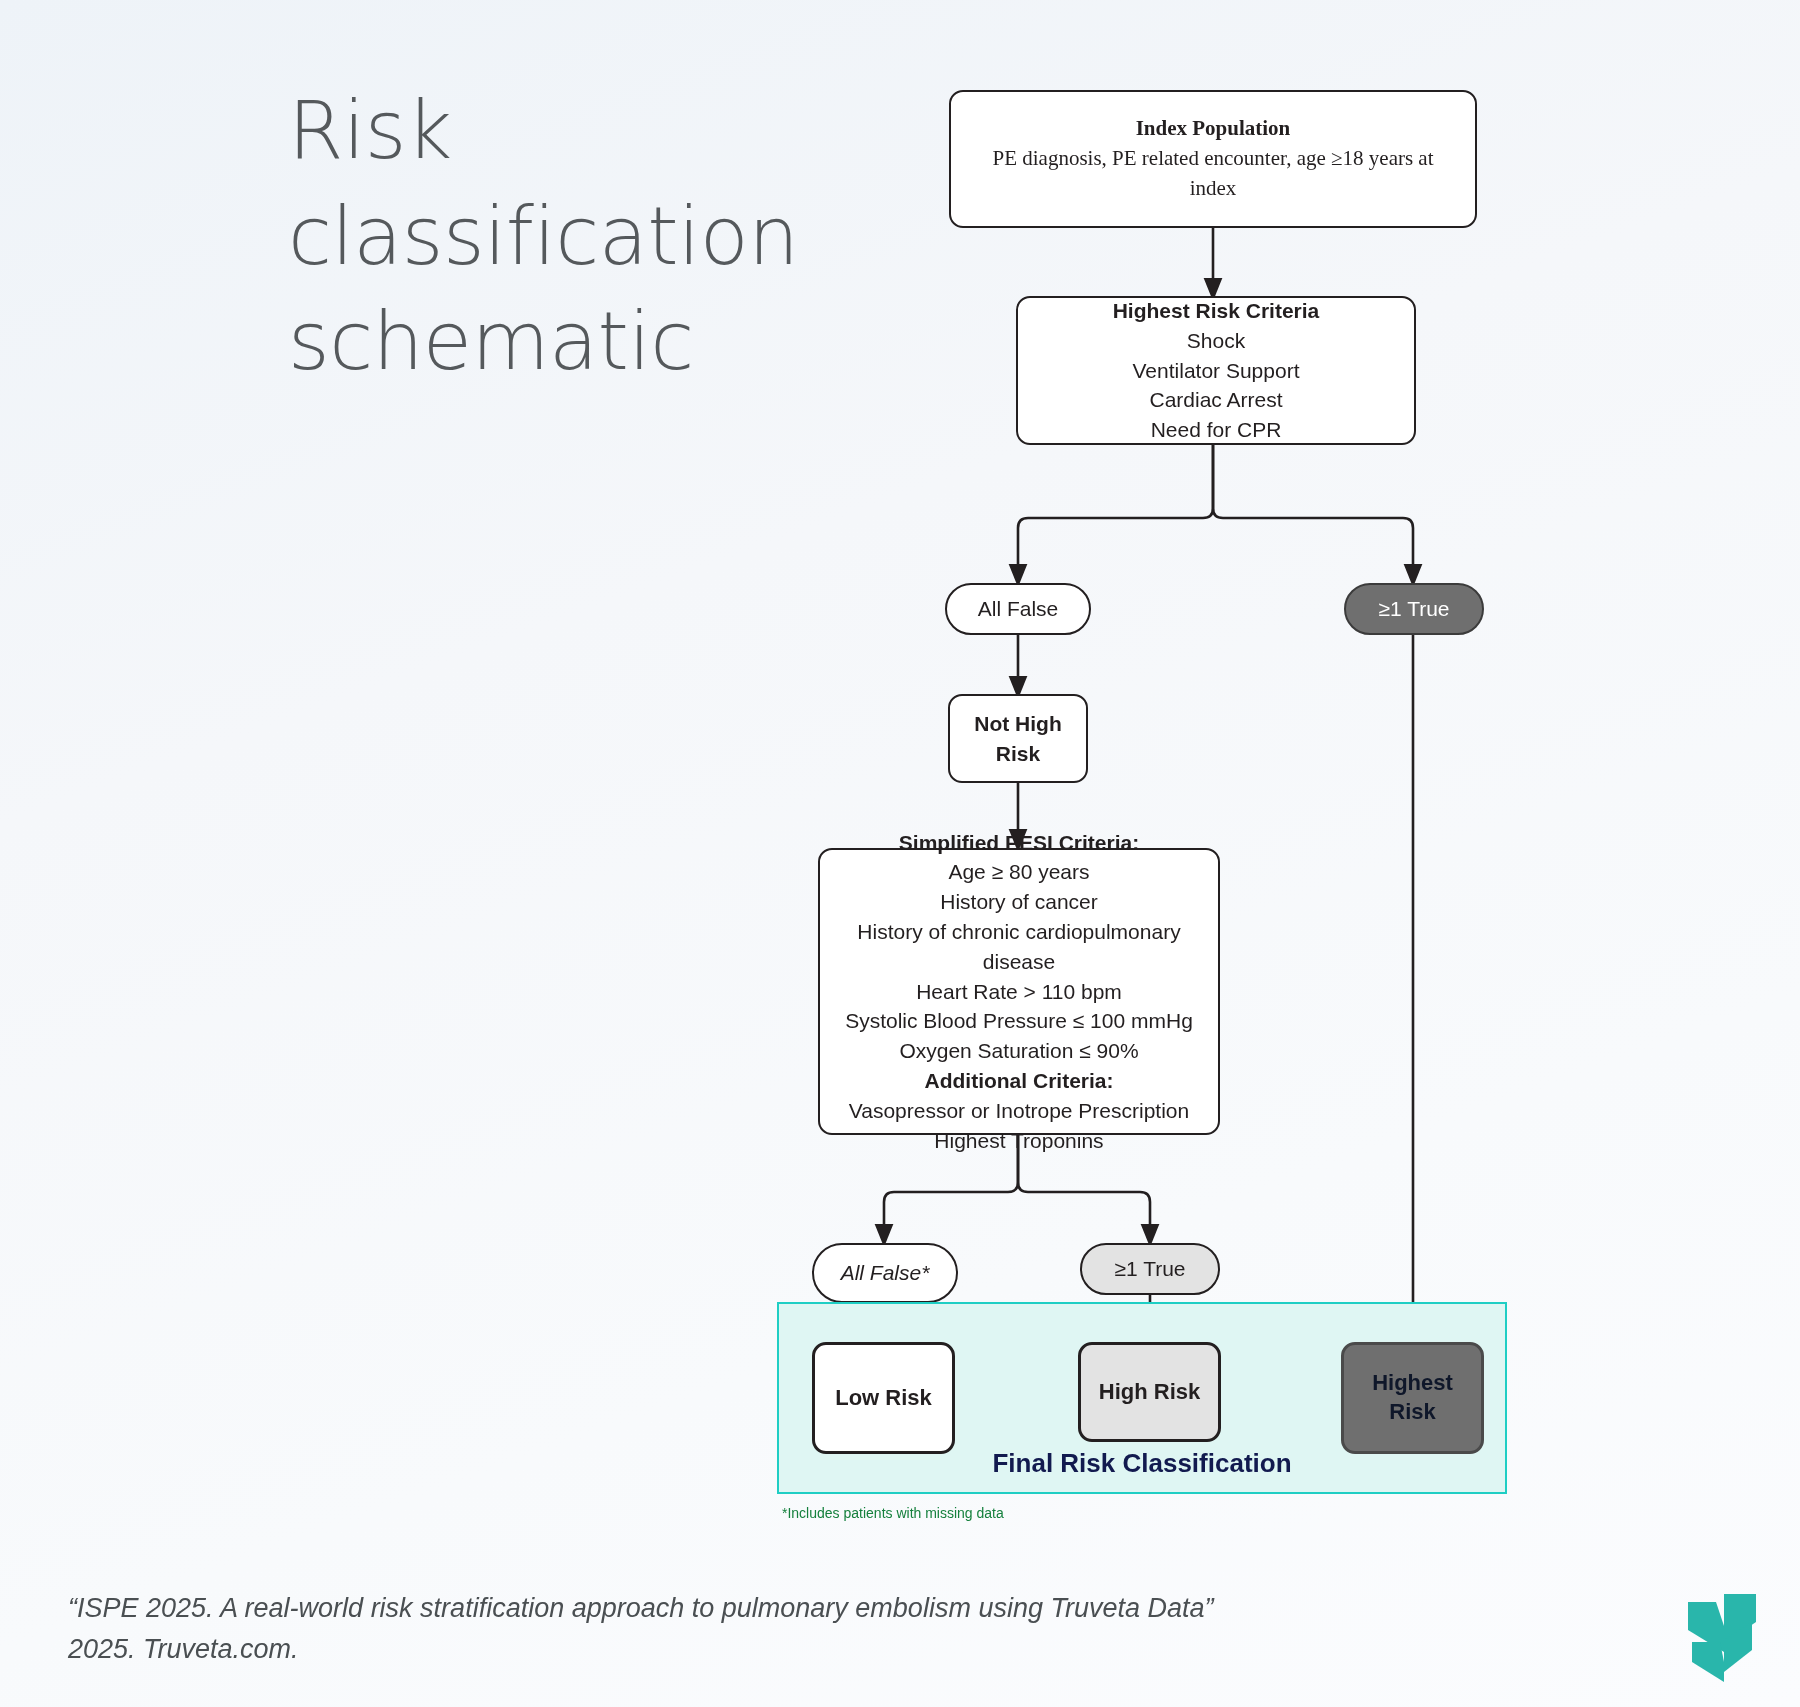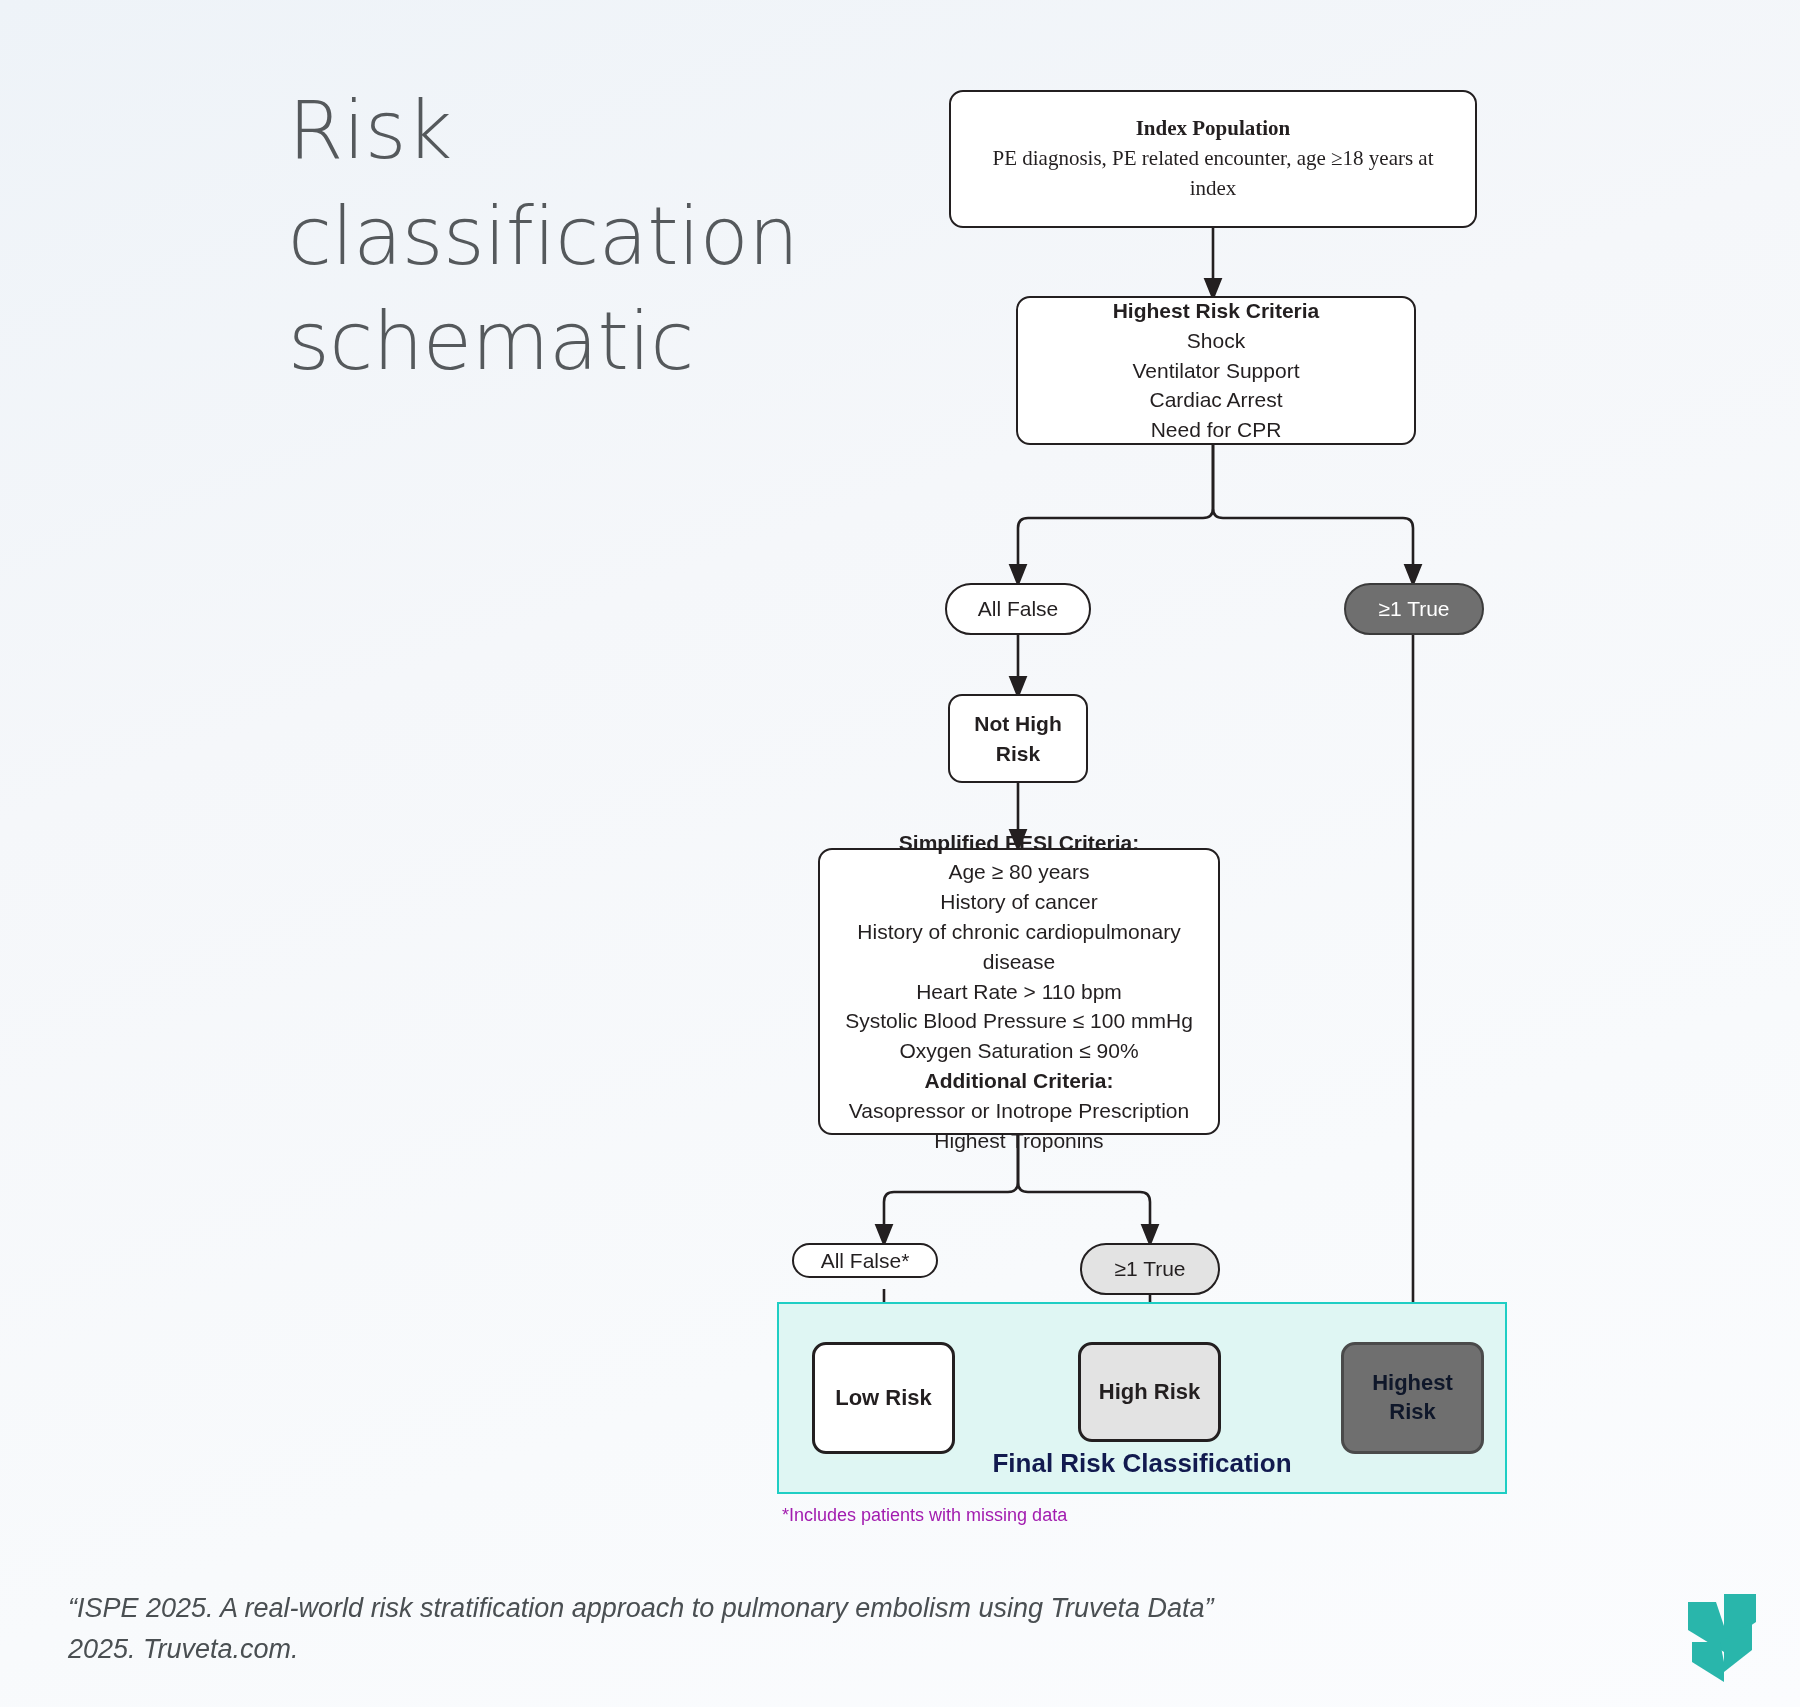--- a/index.html
+++ b/index.html
@@ -113,22 +113,22 @@
     width: 730px;
     text-align: center;
     font-size: 26px;
     font-weight: bold;
     color: #121a4f;
   }
   .footnote {
     position: absolute;
     left: 782px;
     top: 1505px;
-    font-size: 18px;
-    color: #a21caf;
+    font-size: 14px;
+    color: #15803d;
   }
 
   
   .footer-cite {
     position: absolute;
     left: 68px;
     top: 1588px;
     width: 1300px;
     font-size: 27px;
     line-height: 1.52;
@@ -217,21 +217,21 @@
     <div class="ln">History of cancer</div>
     <div class="ln">History of chronic cardiopulmonary disease</div>
     <div class="ln">Heart Rate &gt; 110 bpm</div>
     <div class="ln">Systolic Blood Pressure ≤ 100 mmHg</div>
     <div class="ln">Oxygen Saturation ≤ 90%</div>
     <div class="hdr">Additional Criteria:</div>
     <div class="ln">Vasopressor or Inotrope Prescription</div>
     <div class="ln">Highest Troponins</div>
   </div>
 
-  <div class="pill" style="left:792px; top:1243px; width:146px; height:35px;">All False*</div>
+  <div class="pill" style="left:812px; top:1243px; width:146px; height:60px;font-style:italic;">All False*</div>
 
   <div class="pill grey" style="left:1080px; top:1243px; width:140px; height:52px;">≥1 True</div>
 
   <div class="final-panel"></div>
 
   <div class="terminal" style="left:812px; top:1342px; width:143px; height:112px;text-align:right;">Low Risk</div>
 
   <div class="terminal grey" style="left:1078px; top:1342px; width:143px; height:100px;">High Risk</div>
 
   <div class="terminal dark" style="left:1341px; top:1342px; width:143px; height:112px; white-space:pre-line;">Highest

